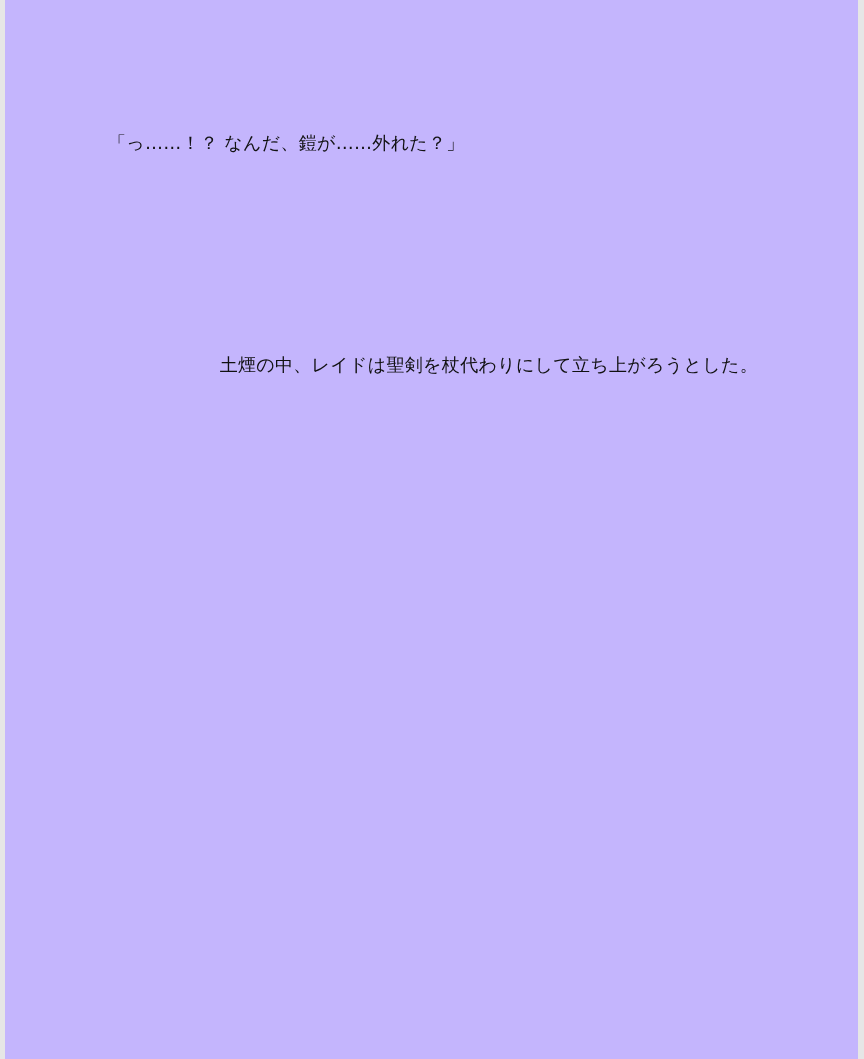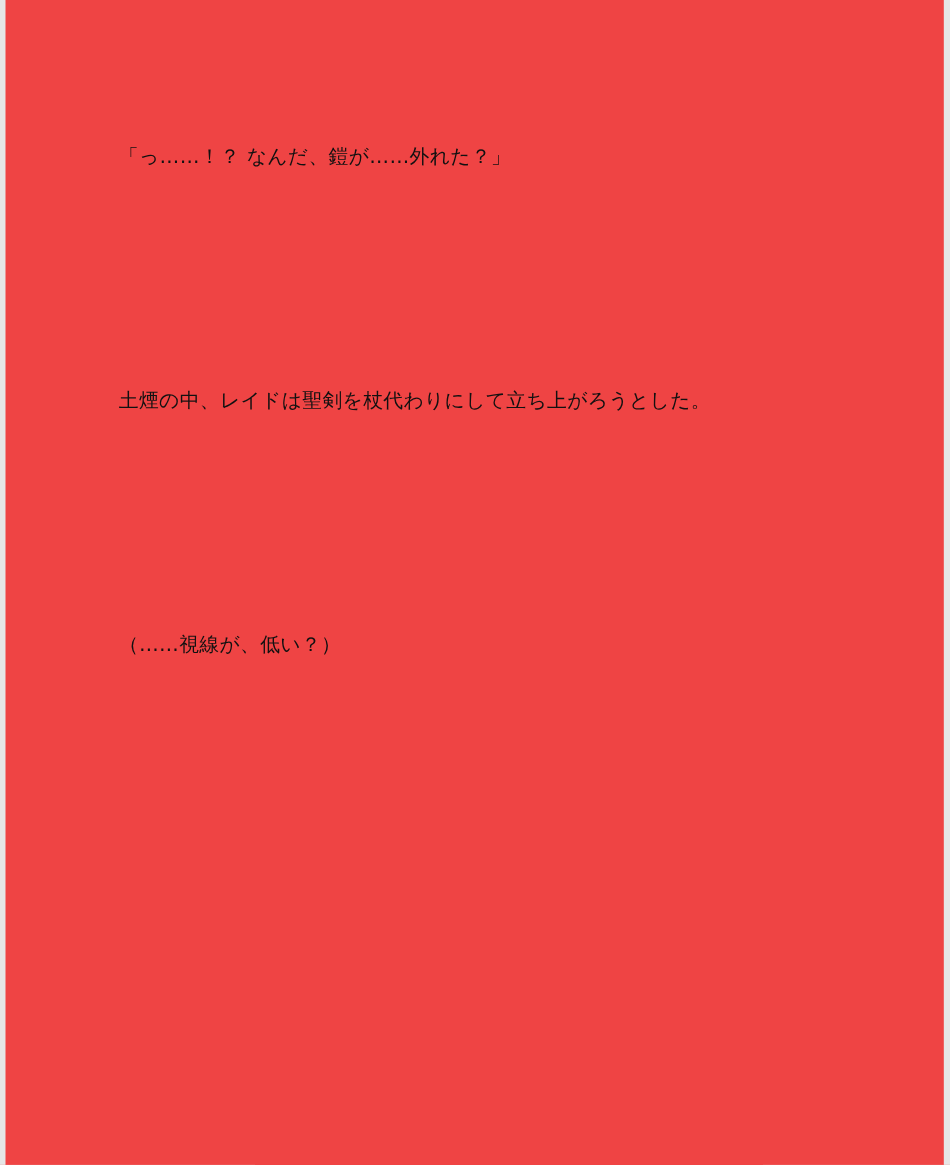--- a/index.html
+++ b/index.html
@@ -3,44 +3,41 @@
 <meta charset="utf-8">
 <style>
   html, body { margin: 0; padding: 0; }
   body {
     width: 864px; height: 1059px; overflow: hidden;
     background: #e6e6e6;
     font-family: "DejaVu Sans", "Liberation Sans", sans-serif;
   }
   .page {
     position: absolute; left: 5px; top: 0; width: 853px; height: 1059px;
-    background: #ef4444;
+    background: #c4b5fd;
   }
   .content {
     position: absolute; left: 103px; top: 50px; width: 650px;
     color: #111111; font-size: 18px; line-height: 37px; letter-spacing: 0.3px;
   }
   .para { margin: 0; white-space: pre-wrap; }
-  .para + .para.gap { margin-top: 37px; }
+  .para + .para.gap { margin-top: 37px; text-align: right; }
   .line { display: block; white-space: nowrap; }
 </style>
 </head>
 <body>
 
 <div class="page">
   <div class="content" id="content">
     <p class="para">
       <span class="line">「っ……！？ なんだ、鎧が……外れた？」</span>
     </p>
     <p class="para gap">
       <span class="line">土煙の中、レイドは聖剣を杖代わりにして立ち上がろうとした。</span>
     </p>
     <p class="para gap">
-      <span class="line">（……視線が、低い？）</span>
-    </p>
-    <p class="para gap">
       
       
       
     </p>
 
   </div>
 </div>
 
 </body></html>

